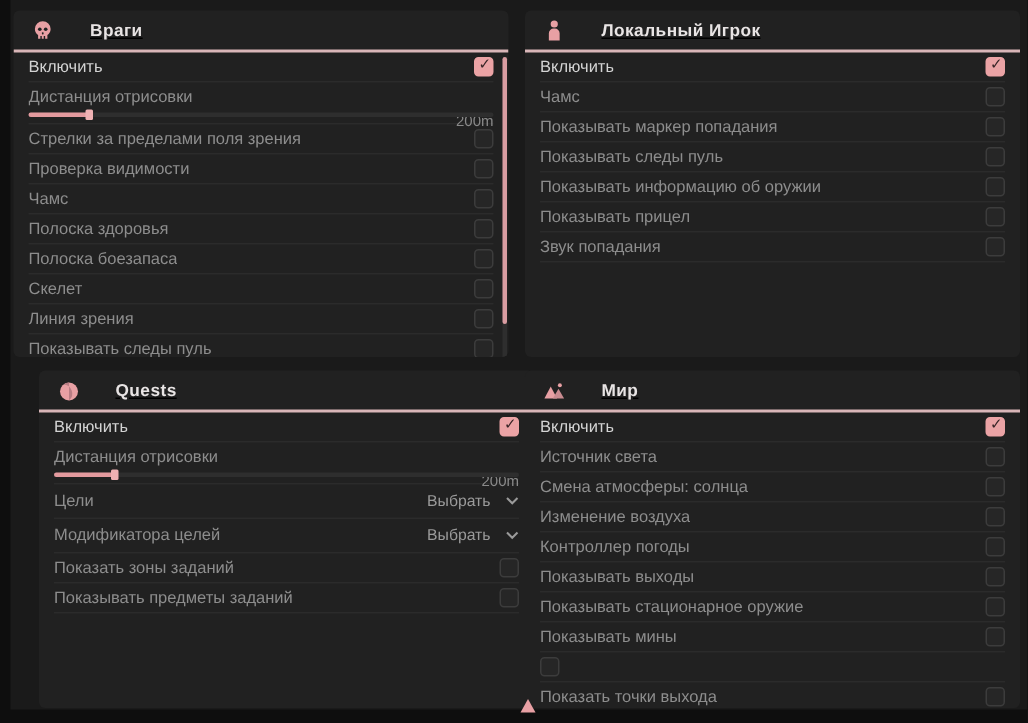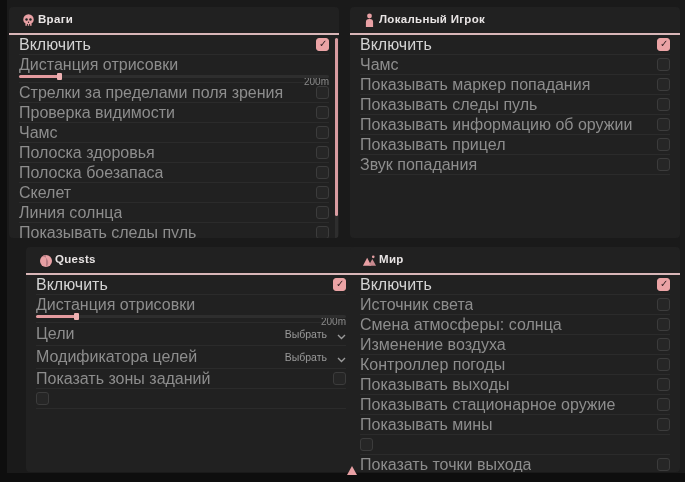--- a/index.html
+++ b/index.html
@@ -5,39 +5,39 @@
   html,body{margin:0;padding:0;background:#101010;}
   body{font-family:"Liberation Sans","DejaVu Sans",sans-serif;}
   .stage{position:relative;width:685px;height:482px;background:#1a1a1a;overflow:hidden;}
   .edge-left{position:absolute;left:0;top:0;width:7px;height:482px;background:#0e0e0e;}
   .edge-bottom{position:absolute;left:0;top:473px;width:685px;height:9px;background:#0e0e0e;}
   .panel{position:absolute;background:#212121;border-radius:4px;overflow:hidden;}
   .p-enemies{left:9px;top:7px;width:330px;height:231px;}
   .p-local{left:350px;top:7px;width:330px;height:231px;}
   .p-quests{left:26px;top:247px;width:330px;height:225px;}
   .p-world{left:350px;top:247px;width:330px;height:225px;}
-  .hdr{display:flex;gap:2px;padding:6px 12px 5px 12px;}
+  .hdr{display:flex;align-items:center;gap:24px;padding:6px 12px 5px 12px;text-decoration:underline;}
   .hdr .title{font-size:11.5px;font-weight:bold;color:#e8e4e4;letter-spacing:.3px;}
   .hdr-line{height:2px;background:#d9b6b8;margin:0;}
   .icon{width:15px;height:15px;display:inline-flex;align-items:center;justify-content:center;}
   .body{padding:0 10px;position:relative;}
   .row{display:flex;align-items:center;justify-content:space-between;height:19px;border-bottom:1px solid #2b2b2b;}
   .row.taller{height:22px;gap:44px;}
-  .lbl{font-size:16px;color:#8d8d8d;white-space:nowrap;overflow:hidden;}
+  .lbl{font-size:11px;color:#8d8d8d;white-space:nowrap;overflow:hidden;}
   .lbl.bright{color:#d3d3d3;}
   .cb{width:13px;height:13px;border-radius:3px;background:#262626;border:1px solid #3c3c3c;box-sizing:border-box;flex:0 0 auto;position:relative;}
   .cb.checked{background:#eba3a5;border-color:#eba3a5;}
   .cb.checked::after{content:"\2713";position:absolute;left:2px;top:-1px;font-size:10px;color:#382426;font-weight:bold;}
   .slider-row{display:block;height:28px;border-bottom:1px solid #2b2b2b;padding-top:2px;box-sizing:border-box;}
   .slider-top{display:flex;justify-content:space-between;align-items:center;height:15px;}
   .val{font-size:10px;color:#8a8a8a;margin-top:33px;}
   .track{position:relative;height:3px;background:#2e2e2e;border-radius:2px;margin-top:3px;width:100%;}
   .fill{position:absolute;left:0;top:0;height:3px;width:13%;background:#e39a9e;border-radius:2px;}
   .thumb{position:absolute;left:calc(13% - 2px);top:-2px;width:5px;height:7px;background:#efb1b3;border-radius:1px;}
-  .sel{display:flex;align-items:flex-end;gap:10px;color:#9a9a9a;font-size:10.5px;}
+  .sel{display:flex;align-items:center;gap:10px;color:#9a9a9a;font-size:10.5px;}
   .sel svg{display:block;}
   .scrollbar{position:absolute;right:1px;top:31px;width:3px;height:206px;background:#2e2e2e;border-radius:2px;}
   .scroll-thumb{position:absolute;top:0;left:0;width:3px;height:178px;background:#d99ca1;border-radius:2px;}
   .cursor-tri{position:absolute;left:347px;top:466px;width:0;height:0;border-left:5px solid transparent;border-right:5px solid transparent;border-bottom:9px solid #e8a0a4;}
 </style>
 </head>
 <body>
 
 <div class="stage">
   <div class="edge-left"></div>
@@ -89,21 +89,21 @@
       </div>
       <div class="row">
         <span class="lbl">Полоска боезапаса</span>
         <span class="cb"></span>
       </div>
       <div class="row">
         <span class="lbl">Скелет</span>
         <span class="cb"></span>
       </div>
       <div class="row">
-        <span class="lbl">Линия солнца</span>
+        <span class="lbl">Линия зрения</span>
         <span class="cb"></span>
       </div>
       <div class="row">
         <span class="lbl">Показывать следы пуль</span>
         <span class="cb"></span>
       </div>
     </div>
     <div class="scrollbar">
         <div class="scroll-thumb"></div>
       </div>
@@ -194,20 +194,21 @@
           <svg width="9" height="6" viewBox="0 0 9 6">
               <path d="M1 1l3.5 3.5L8 1" stroke="#9a9a9a" stroke-width="1.4" fill="none"></path>
             </svg>
         </span>
       </div>
       <div class="row">
         <span class="lbl">Показать зоны заданий</span>
         <span class="cb"></span>
       </div>
       <div class="row">
+        <span class="lbl">Показывать предметы заданий</span>
         <span class="cb"></span>
       </div>
     </div>
   </div>
 
   <div class="panel p-world">
     <div class="hdr">
       <span class="icon">
         <svg width="15" height="13" viewBox="0 0 16 13">
             <path d="M5.5 3.5L10 12H1z" fill="#e8a0a4"></path>

